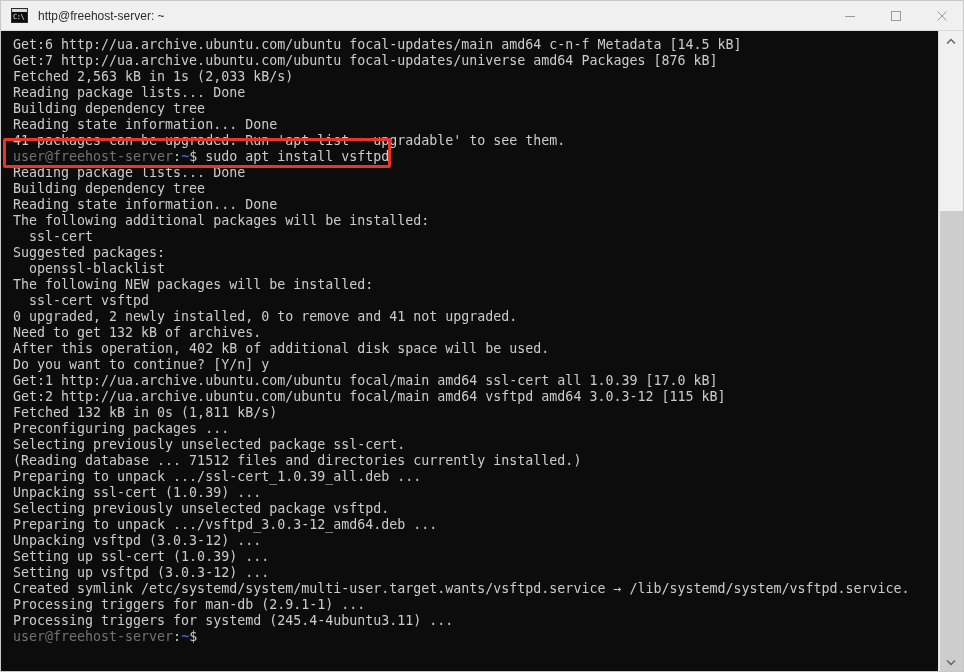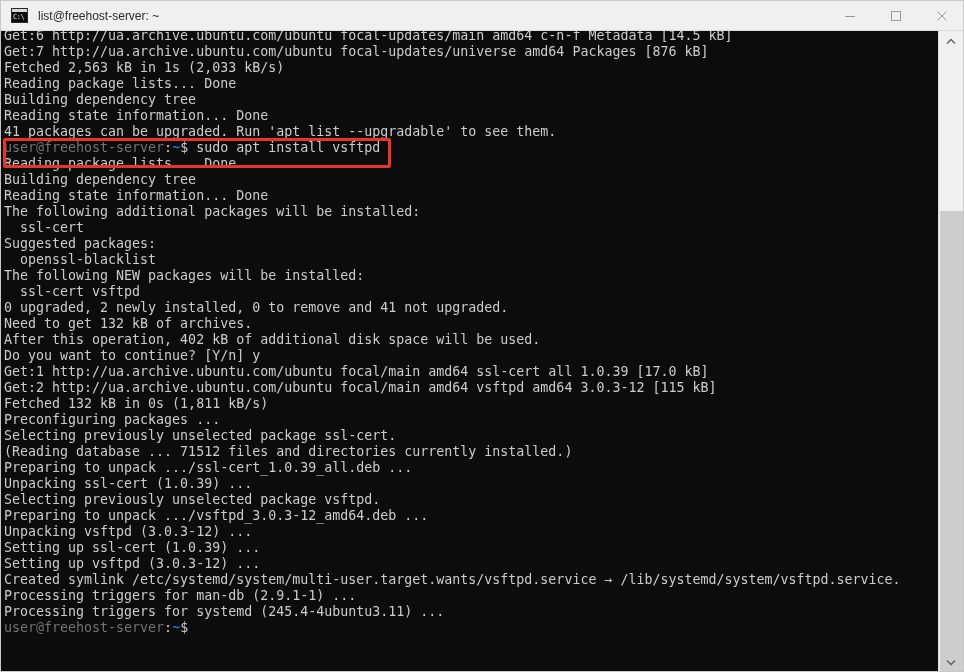--- a/index.html
+++ b/index.html
@@ -97,21 +97,21 @@
     height: 641px;
     background: #0c0c0c;
     overflow: hidden;
   }
   #screen {
     position: absolute;
     left: 0;
     top: -6px;
     width: 938px;
     padding: 0;
-    margin: 3px;
+    margin: 12px;
     font-family: "DejaVu Sans Mono", monospace;
     font-size: 13.3px;
     line-height: 16px;
     color: #cccccc;
     white-space: pre;
     letter-spacing: 0px;
   }
   .line {
     height: 16px;
     white-space: pre;
@@ -175,21 +175,21 @@
 </head>
 <body>
 
 <div id="window">
 
   <div id="titlebar">
     <div id="app-icon">
       <div class="bar"></div>
       <div class="prompt">C:\</div>
     </div>
-    <div id="title-text">list@freehost-server: ~</div>
+    <div id="title-text">http@freehost-server: ~</div>
 
     <div id="window-controls">
       <div class="winbtn">
         <svg width="12" height="12" viewBox="0 0 12 12">
           <line x1="1" y1="6.5" x2="11" y2="6.5" stroke="#9a9a9a" stroke-width="1"></line>
         </svg>
       </div>
       <div class="winbtn">
         <svg width="12" height="12" viewBox="0 0 12 12">
           <rect x="1.5" y="1.5" width="9" height="9" fill="none" stroke="#9a9a9a" stroke-width="1"></rect>

